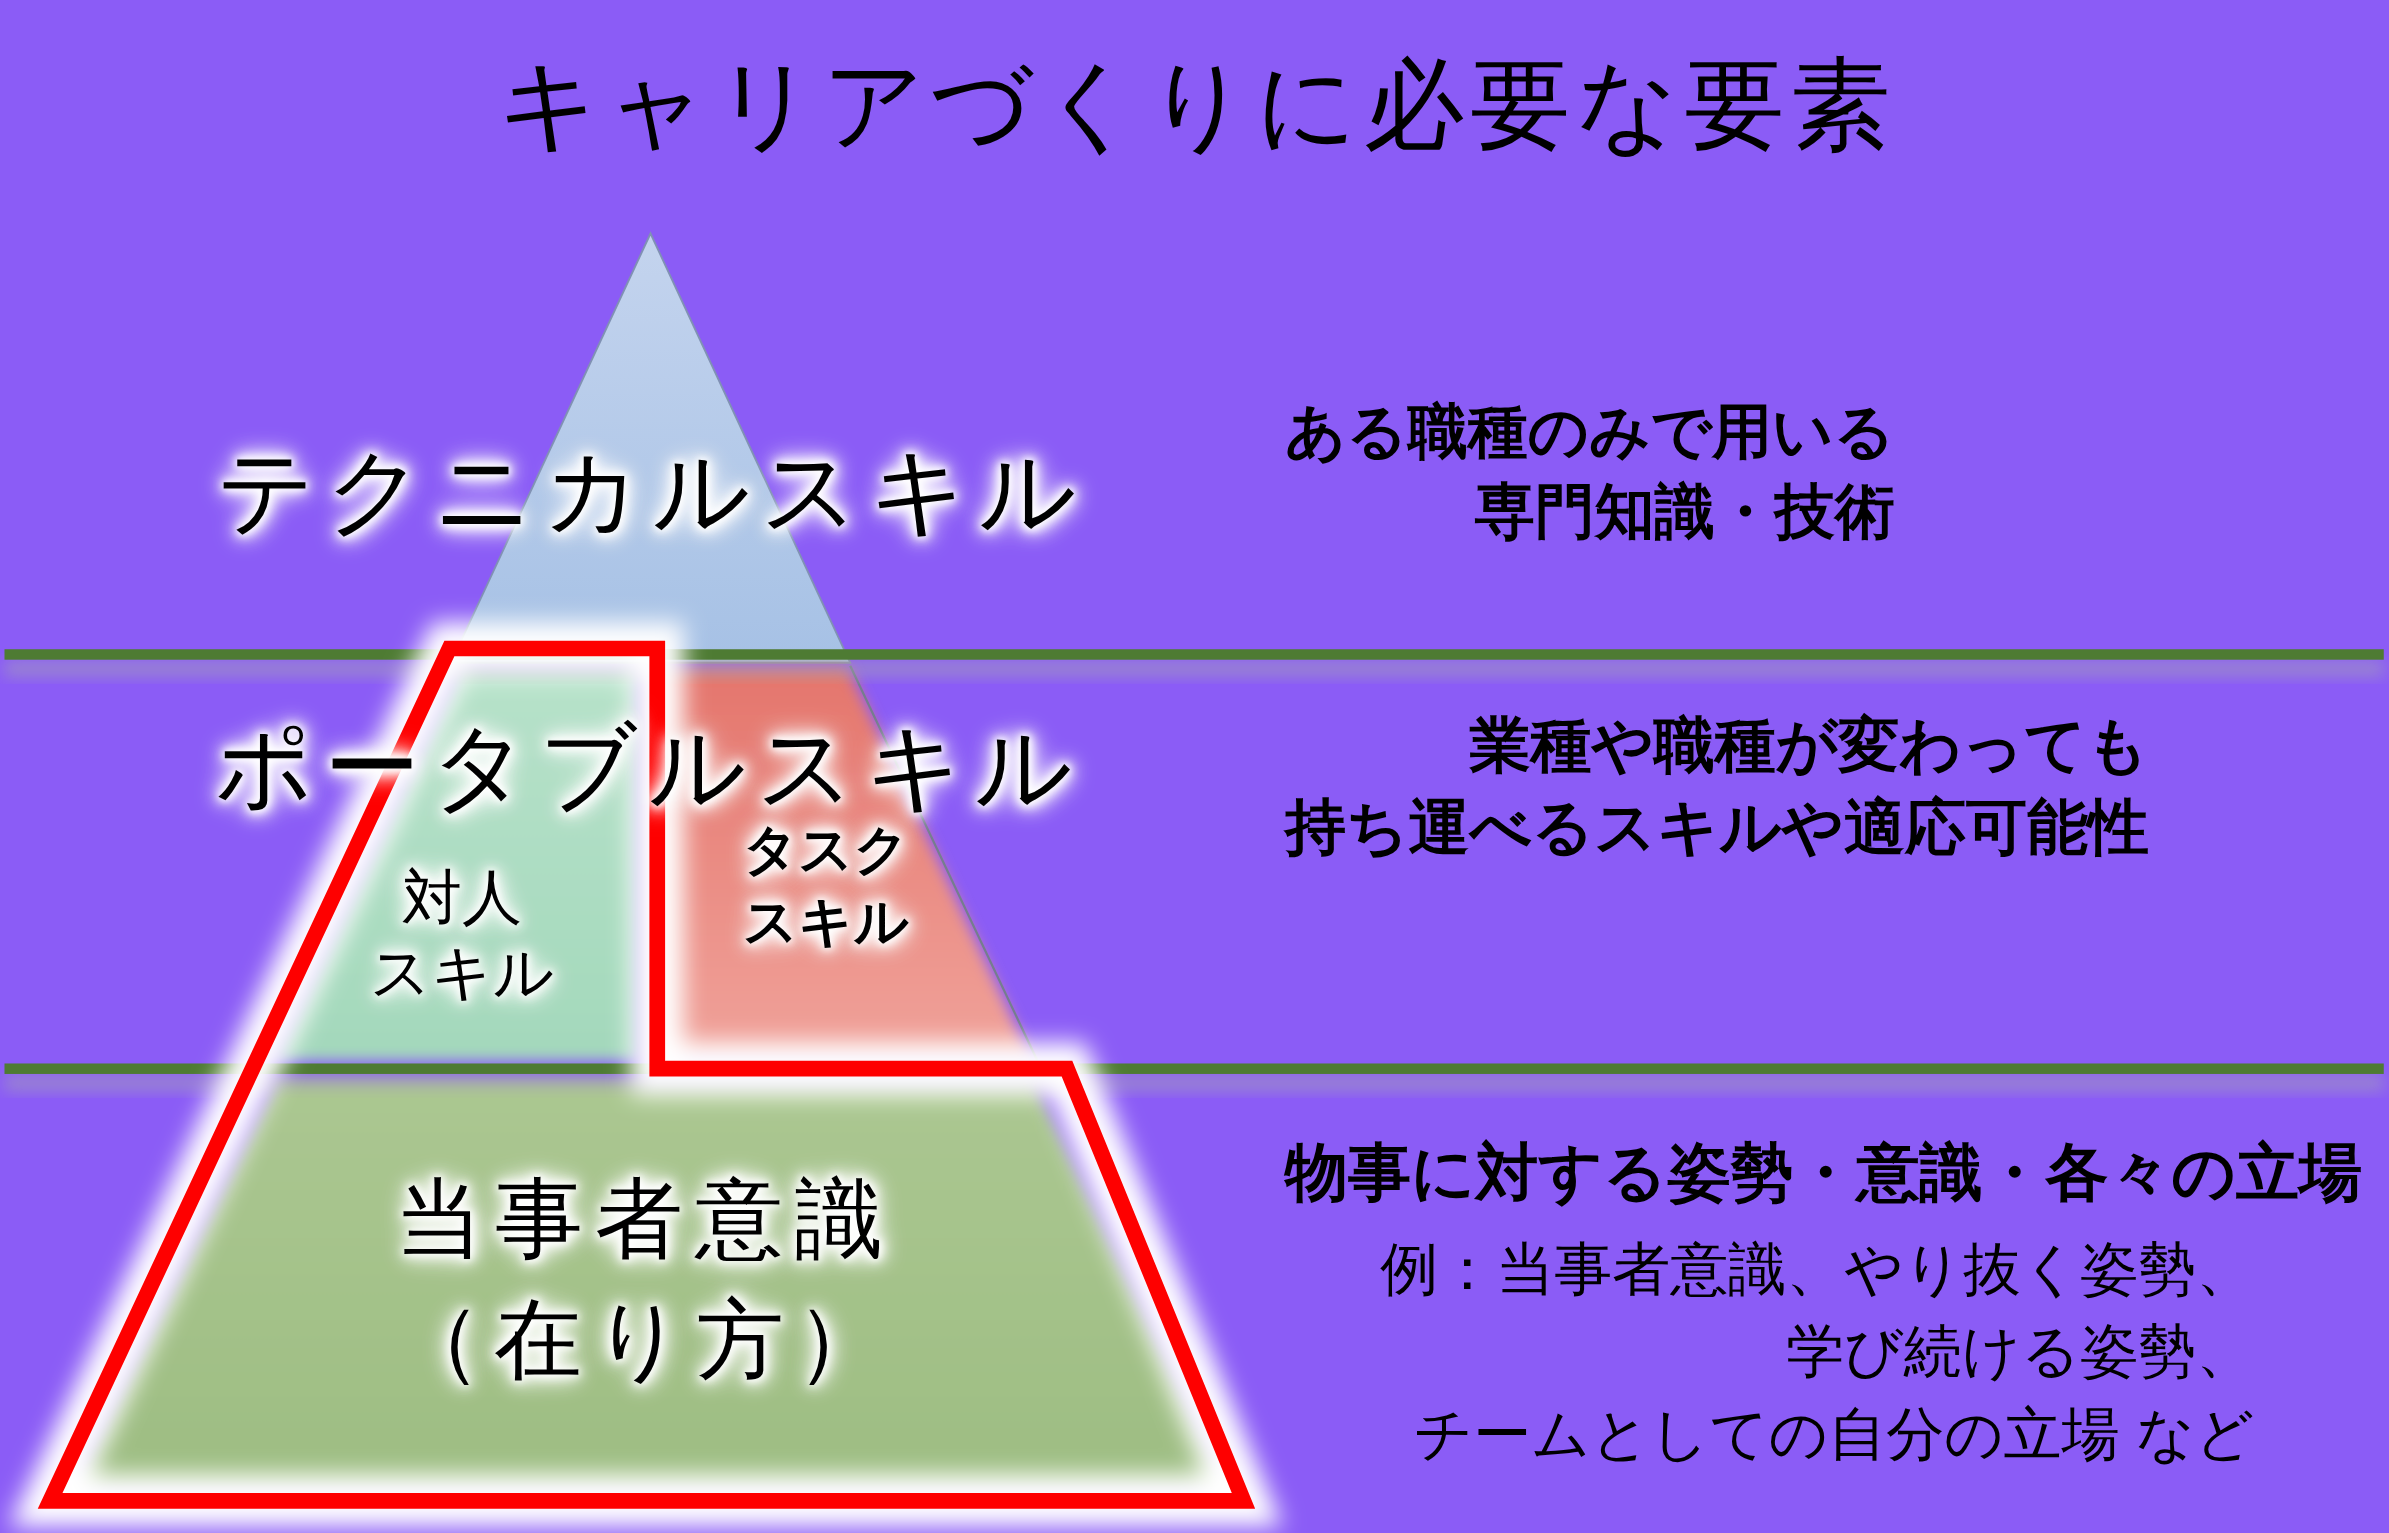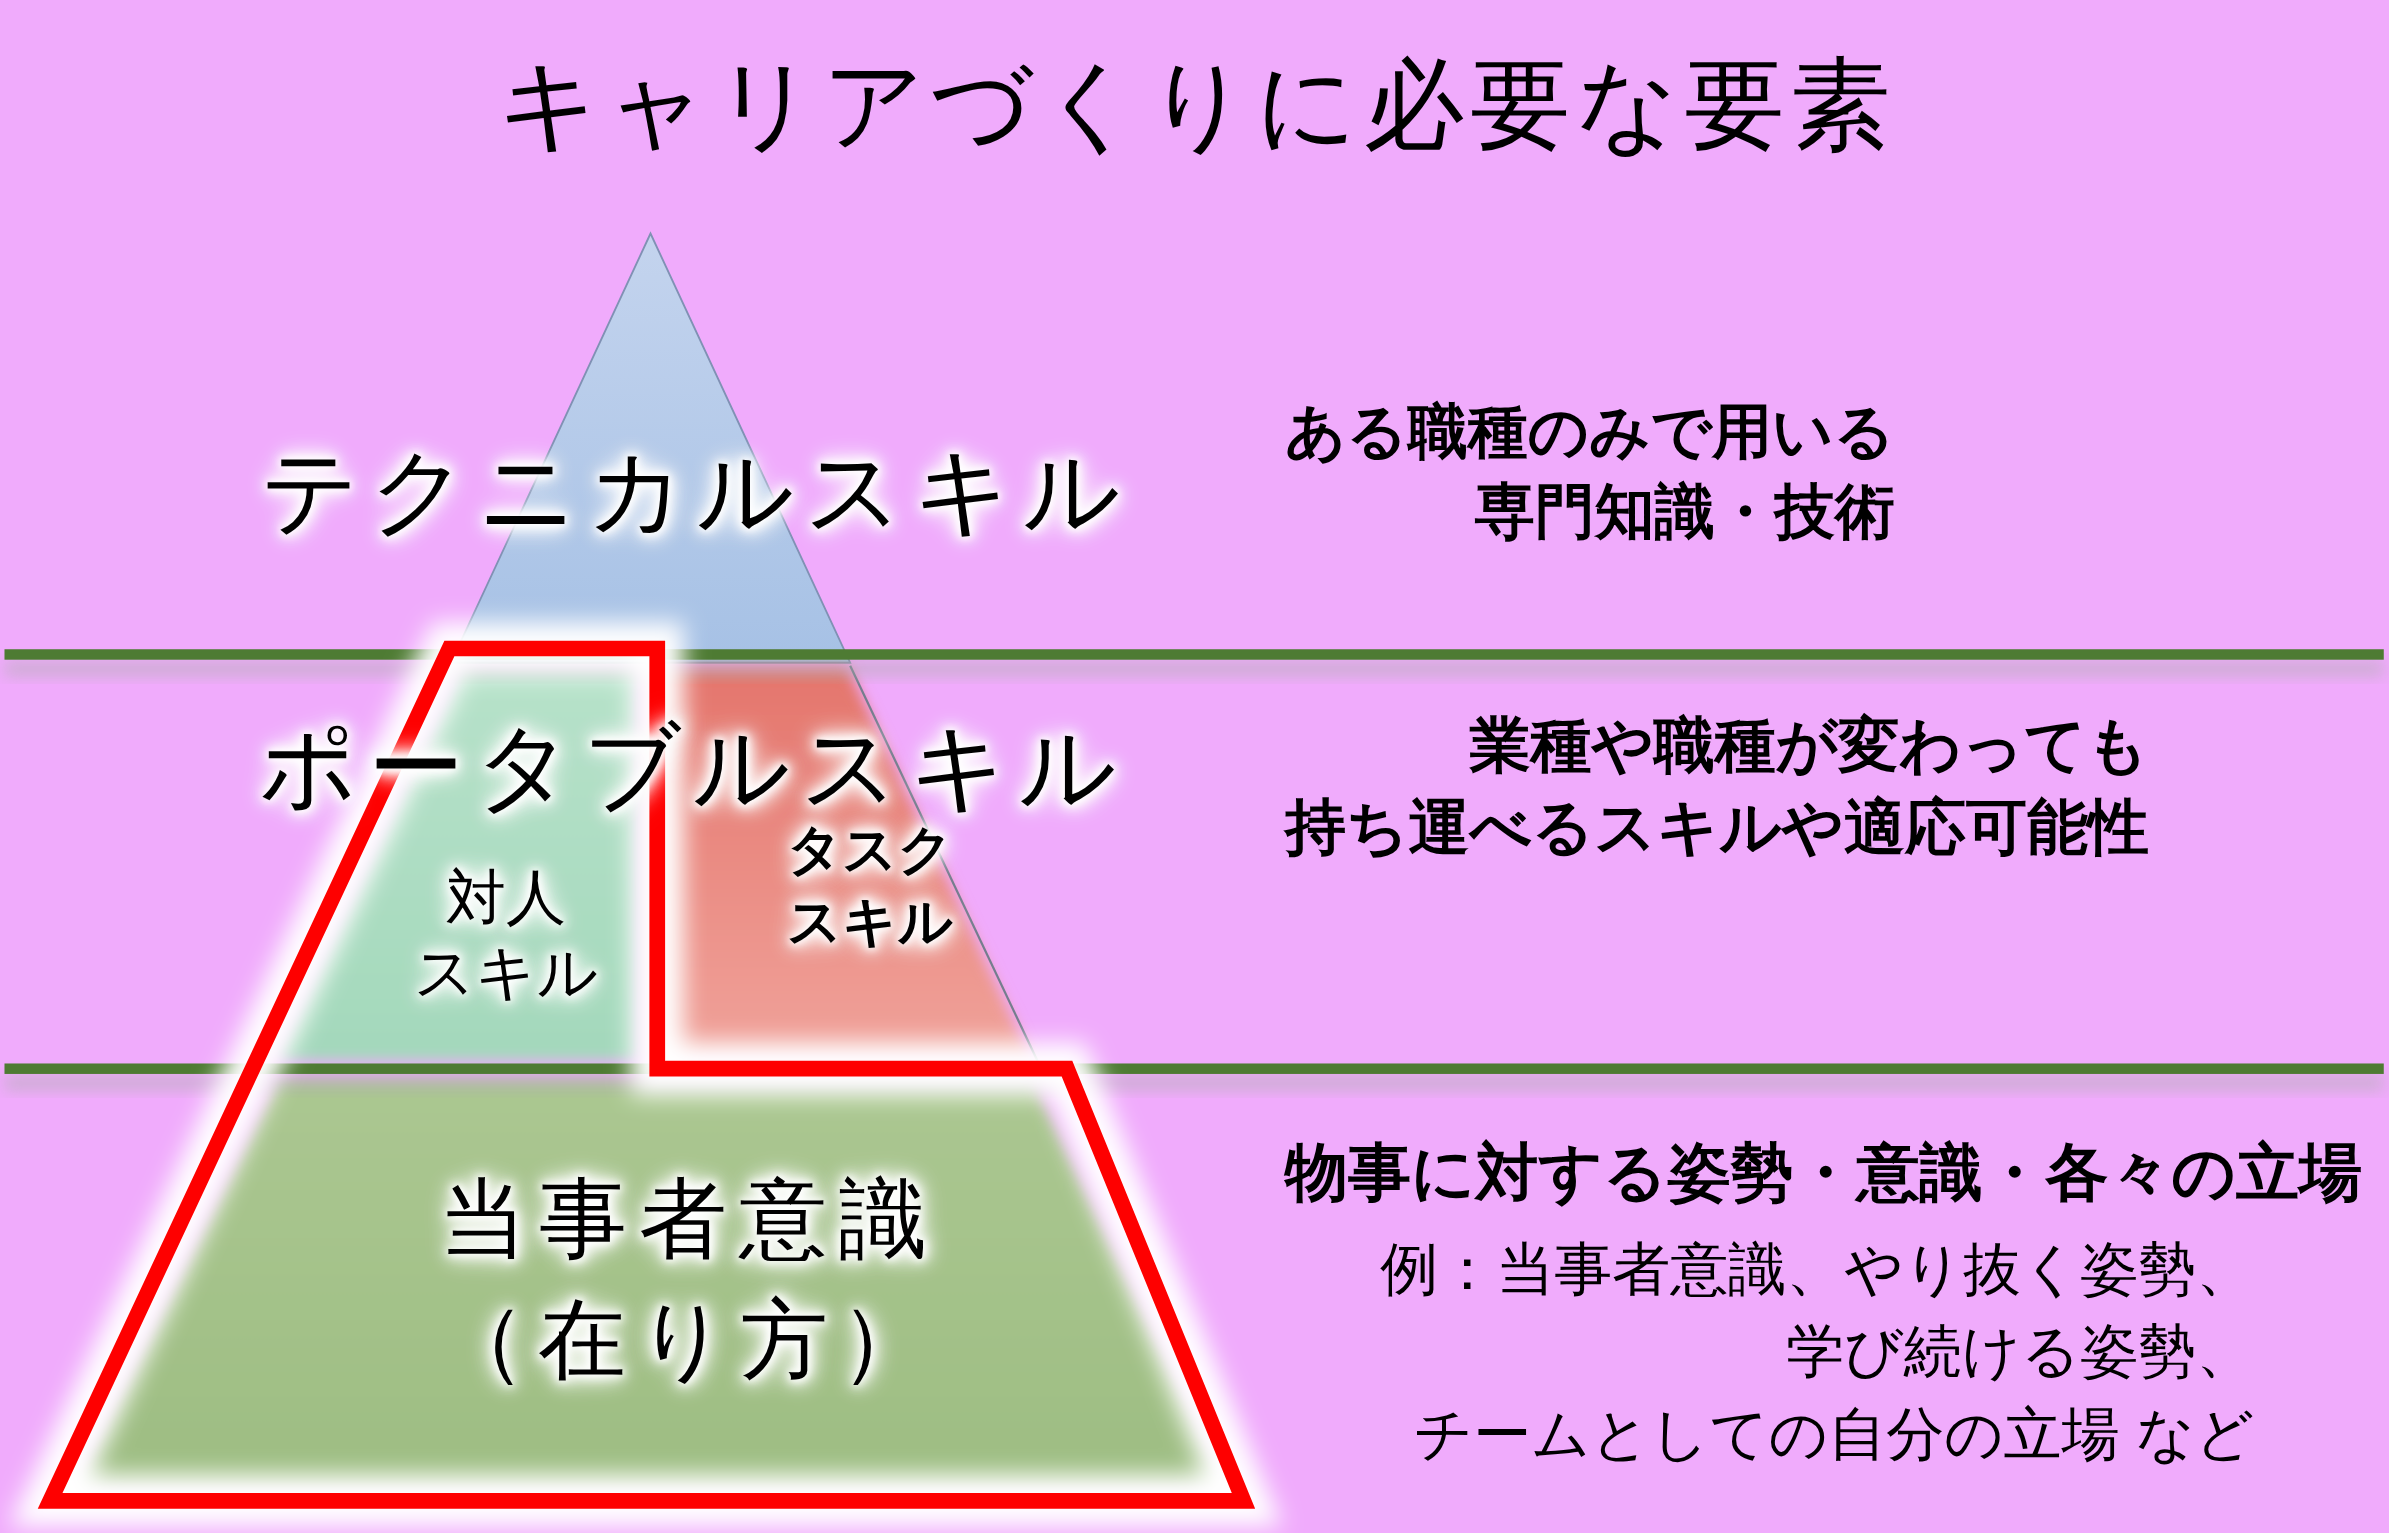--- a/index.html
+++ b/index.html
@@ -1,31 +1,30 @@
 <!DOCTYPE html>
 <html lang="ja" style="font-size:12px"><head>
 <meta charset="utf-8">
 <style>
   html,body{margin:0;padding:0;background:#fff;}
   #canvas{
     position:relative;
     width:2389px;height:1534px;
     overflow:hidden;
-    background:#f0abfc;
+    background:#8b5cf6;
     font-family:"Liberation Sans","DejaVu Sans",sans-serif;
     color:#000;
   }
   #figure-svg{position:absolute;left:0;top:0;}
   .abs{position:absolute;white-space:nowrap;}
   .ctr{transform:translateX(-50%);text-align:center;}
   .glow{
     text-shadow:
       0 0 7.5px #fff,0 0 10.5px #fff,0 0 13.5px #fff,
       0 0 16.5px #fff,0 0 21px #fff,0 0 25.4px #fff,0 0 30px #fff;
-    margin-left: 44px;
   }
   .title{left:1197px;top:39px;font-size:100px;letter-spacing:6px;font-weight:400;}
   .tier-big{font-size:96px;letter-spacing:10.5px;font-weight:400;}
   .lbl-technical{left:652px;top:428px;}
   .lbl-portable{left:649px;top:704px;}
   .lbl-taijin{left:462px;top:860px;font-size:60px;line-height:1.25;font-weight:400;}
   .lbl-task{left:826px;top:814px;font-size:54px;line-height:1.33;font-weight:700;}
   .lbl-stance{left:645px;top:1158px;font-size:88px;letter-spacing:12px;line-height:1.38;font-weight:400;}
   .note{left:1285px;line-height:1.33;text-align:right;}
   .note-technical{top:392px;font-size:60px;font-weight:700;}

